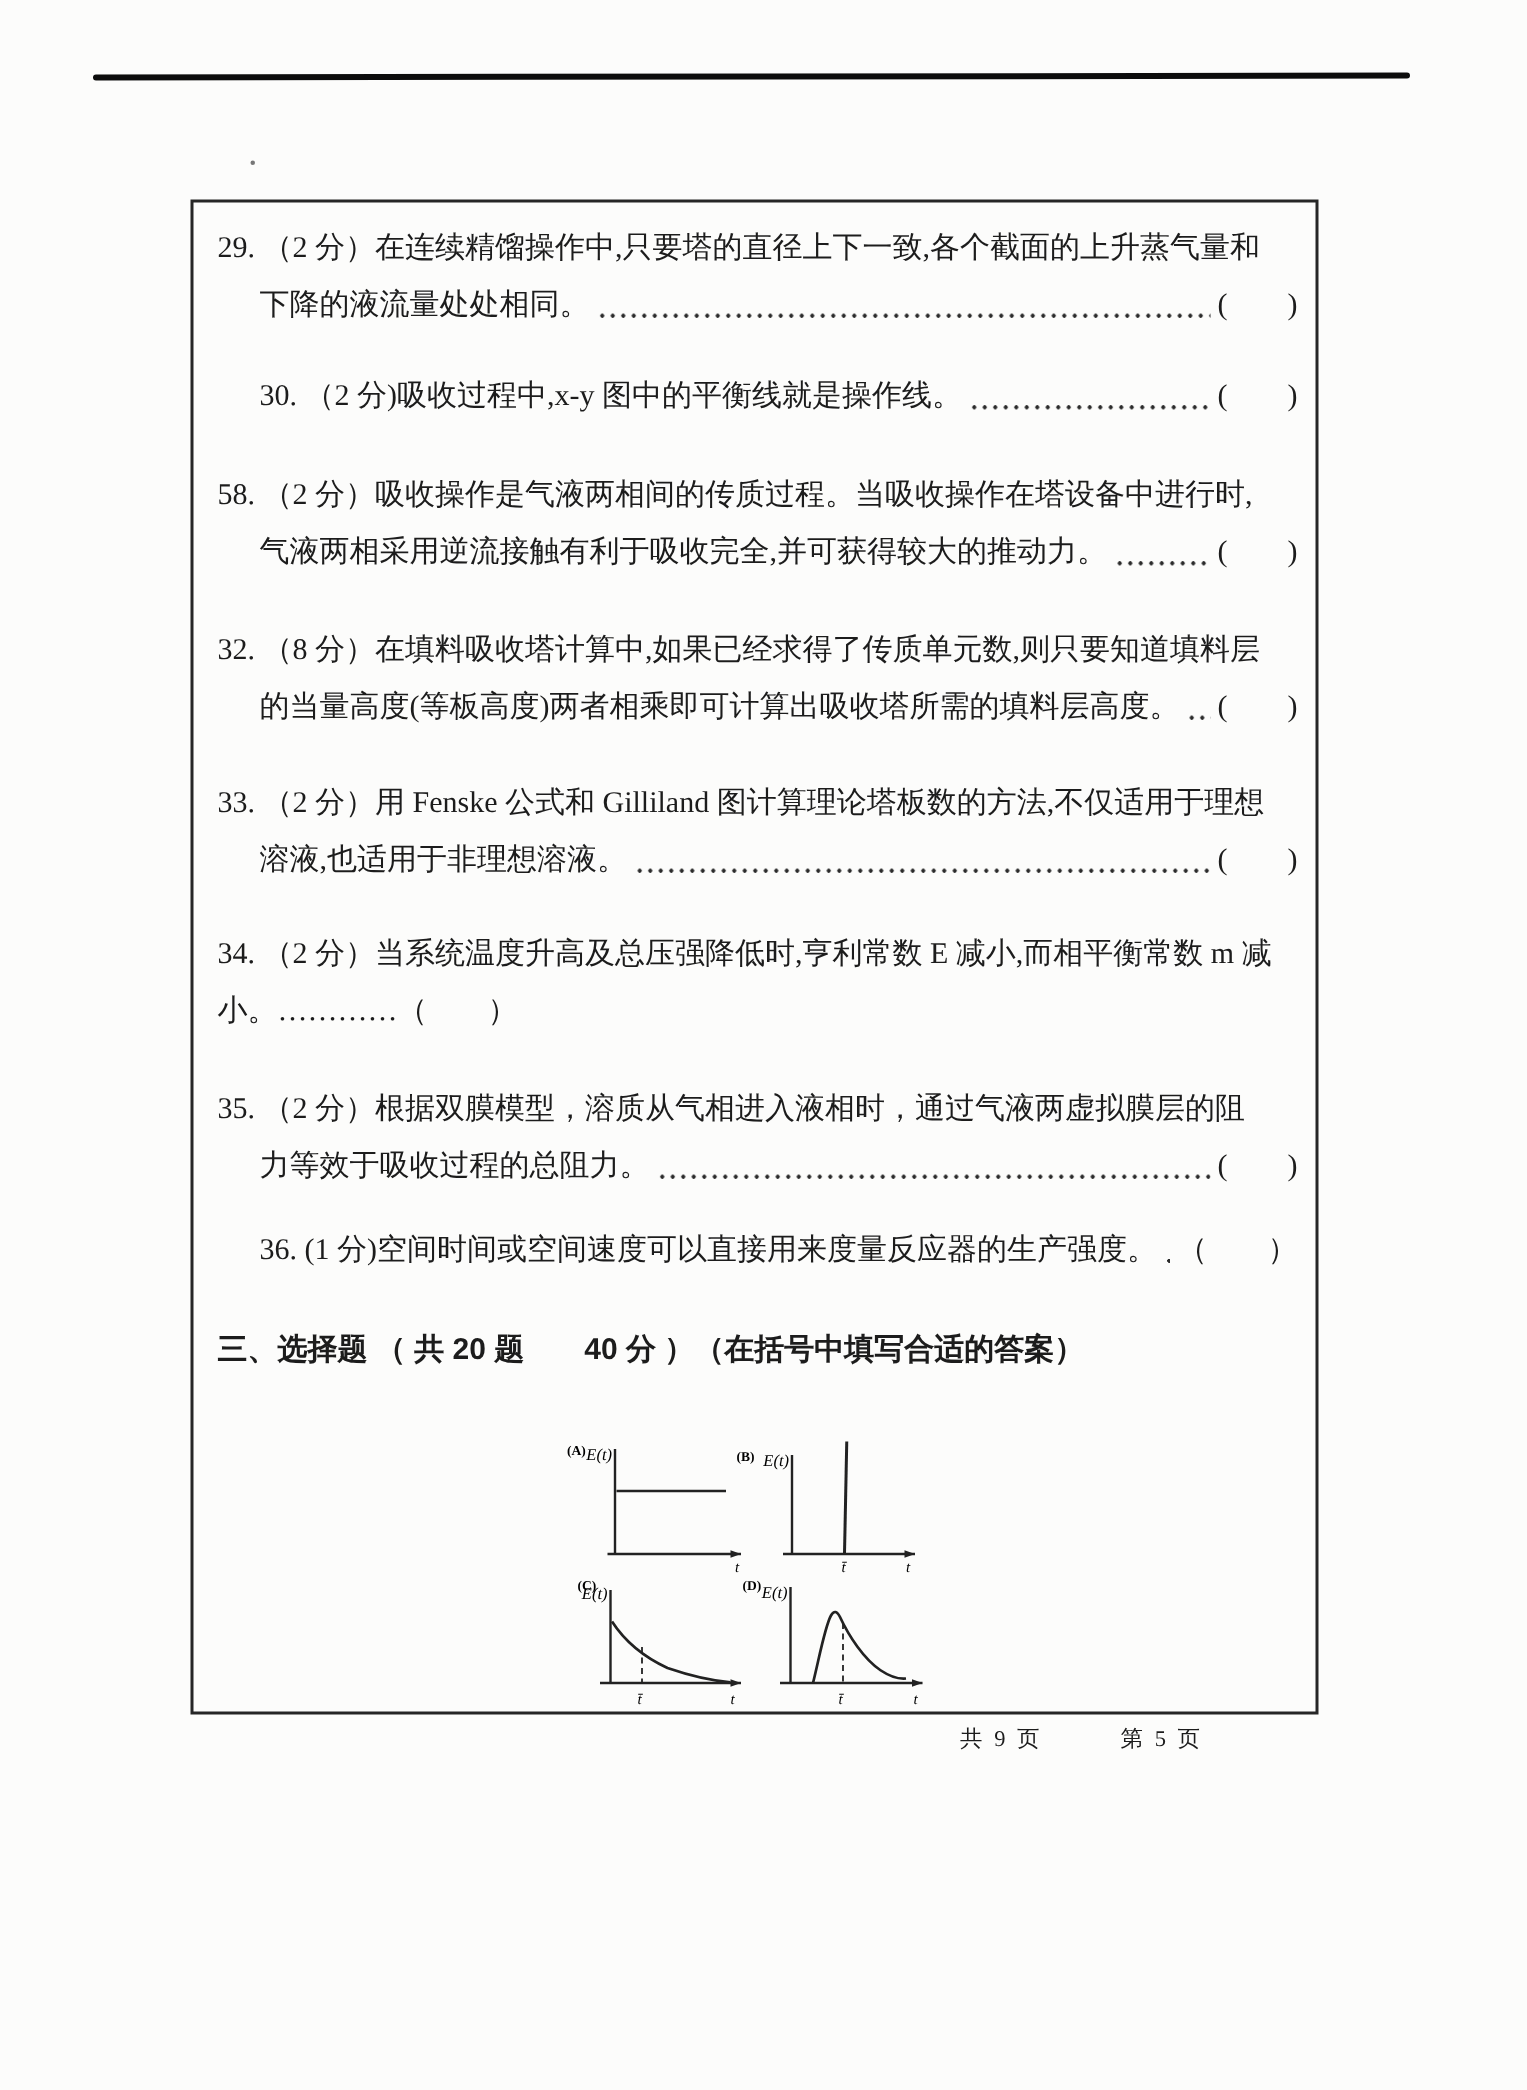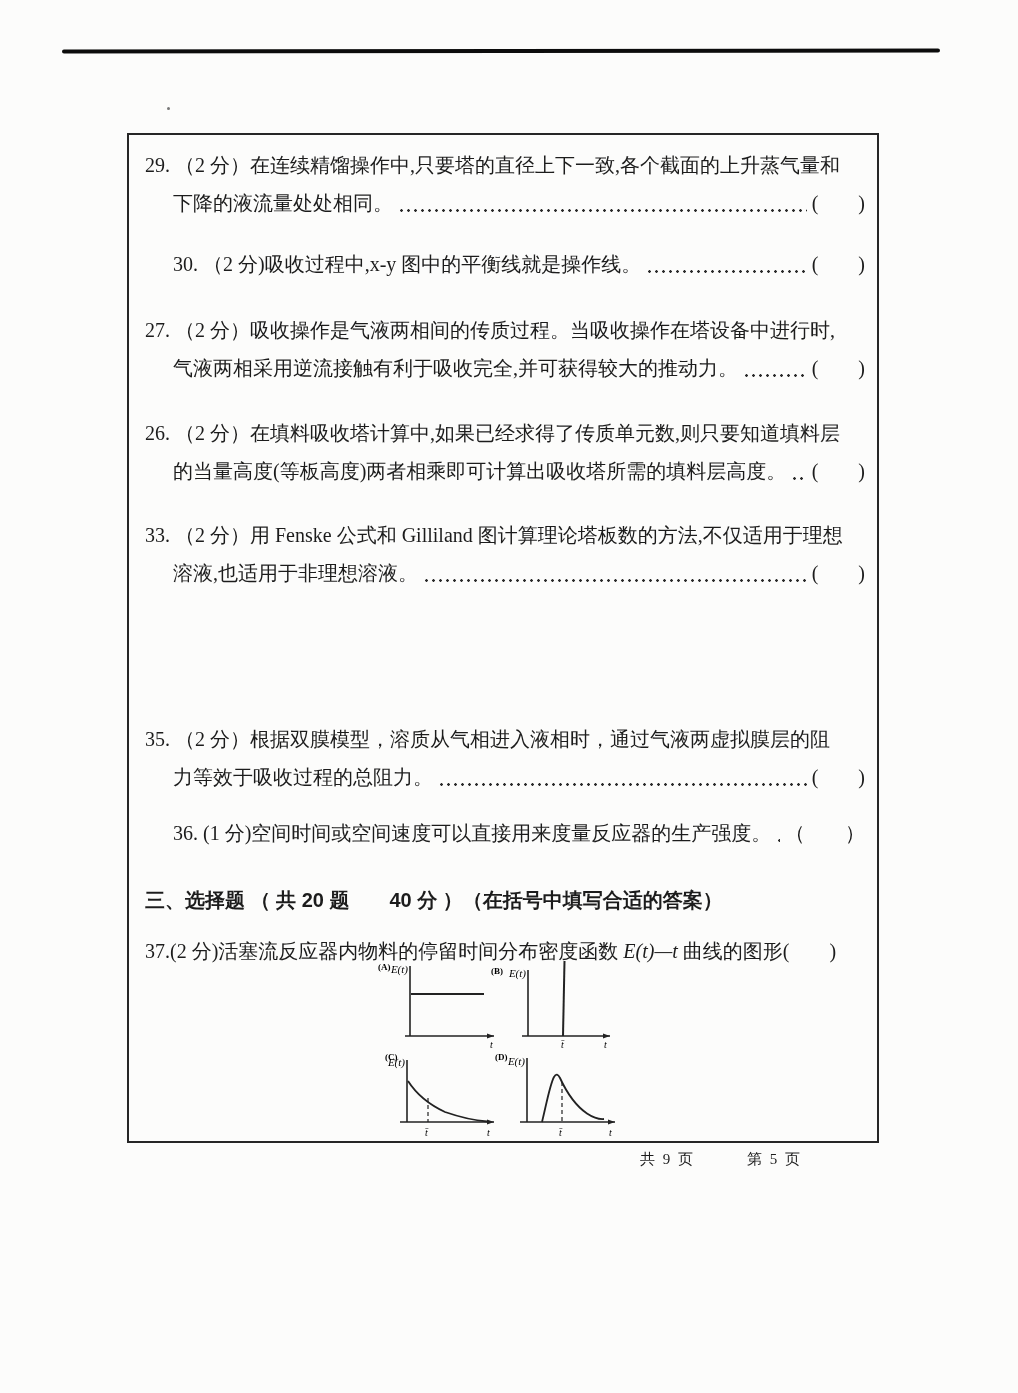--- a/index.html
+++ b/index.html
@@ -69,71 +69,70 @@
 
     <div class="q" style="top:110px;">
       <div class="flexline">
         <span class="txt">30. （2 分)吸收过程中,x-y 图中的平衡线就是操作线。</span>
         <span class="leader"></span>
         <span class="tail">(　　)</span>
       </div>
     </div>
 
     <div class="q" style="top:176px;">
-      <div class="line">27. （2 分）吸收操作是气液两相间的传质过程。当吸收操作在塔设备中进行时,</div>
+      <div class="line">58. （2 分）吸收操作是气液两相间的传质过程。当吸收操作在塔设备中进行时,</div>
       <div class="flexline">
         <span class="txt">气液两相采用逆流接触有利于吸收完全,并可获得较大的推动力。</span>
         <span class="leader"></span>
         <span class="tail">(　　)</span>
       </div>
     </div>
 
     <div class="q" style="top:279px;">
-      <div class="line">26. （2 分）在填料吸收塔计算中,如果已经求得了传质单元数,则只要知道填料层</div>
+      <div class="line">32. （8 分）在填料吸收塔计算中,如果已经求得了传质单元数,则只要知道填料层</div>
       <div class="flexline">
         <span class="txt">的当量高度(等板高度)两者相乘即可计算出吸收塔所需的填料层高度。</span>
         <span class="leader"></span>
         <span class="tail">(　　)</span>
       </div>
     </div>
 
     <div class="q" style="top:381px;">
       <div class="line">33. （2 分）用 Fenske 公式和 Gilliland 图计算理论塔板数的方法,不仅适用于理想</div>
       <div class="flexline">
         <span class="txt">溶液,也适用于非理想溶液。</span>
         <span class="leader"></span>
         <span class="tail">(　　)</span>
       </div>
     </div>
 
+    <div class="q" style="top:482px;">
+      <div class="line">34. （2 分）当系统温度升高及总压强降低时,亨利常数 E 减小,而相平衡常数 m 减</div>
+      <div class="line">小。…………（　　）</div>
+    </div>
 
     <div class="q" style="top:585px;">
       <div class="line">35. （2 分）根据双膜模型，溶质从气相进入液相时，通过气液两虚拟膜层的阻</div>
       <div class="flexline">
         <span class="txt">力等效于吸收过程的总阻力。</span>
         <span class="leader"></span>
         <span class="tail">(　　)</span>
       </div>
     </div>
 
     <div class="q" style="top:679px;">
       <div class="flexline">
         <span class="txt">36. (1 分)空间时间或空间速度可以直接用来度量反应器的生产强度。</span>
         <span class="leader"></span>
         <span class="tail">（　　）</span>
       </div>
     </div>
 
     <div class="section-header" style="top:747px;">三、选择题 （ 共 20 题　　40 分 ）（在括号中填写合适的答案）</div>
 
-    <div class="q" style="top:797px;">
-      <div class="line">
-        <span>37.(2 分)活塞流反应器内物料的停留时间分布密度函数 </span><span class="mathit">E(t)—t</span><span> 曲线的图形(　　)</span>
-      </div>
-    </div>
 
     <div class="graph" style="left:247px;top:823px;">
       <svg width="125" height="92" viewBox="0 0 125 92">
         <text x="2" y="12" font-size="9" font-weight="bold" font-family="Liberation Serif, serif">(A)</text>
         <text x="32" y="15" font-size="11" font-style="italic" text-anchor="end" font-family="Liberation Serif, serif">E(t)</text>
         <line x1="34" y1="8" x2="34" y2="78" stroke="#222" stroke-width="1.6"></line>
         <line x1="29" y1="78" x2="118" y2="78" stroke="#222" stroke-width="1.6"></line>
         <polygon points="118,78 111,75.5 111,80.5" fill="#222"></polygon>
         <line x1="35" y1="36" x2="108" y2="36" stroke="#222" stroke-width="1.8"></line>
         <text x="114" y="90" font-size="10" font-style="italic" font-family="Liberation Serif, serif">t</text>

